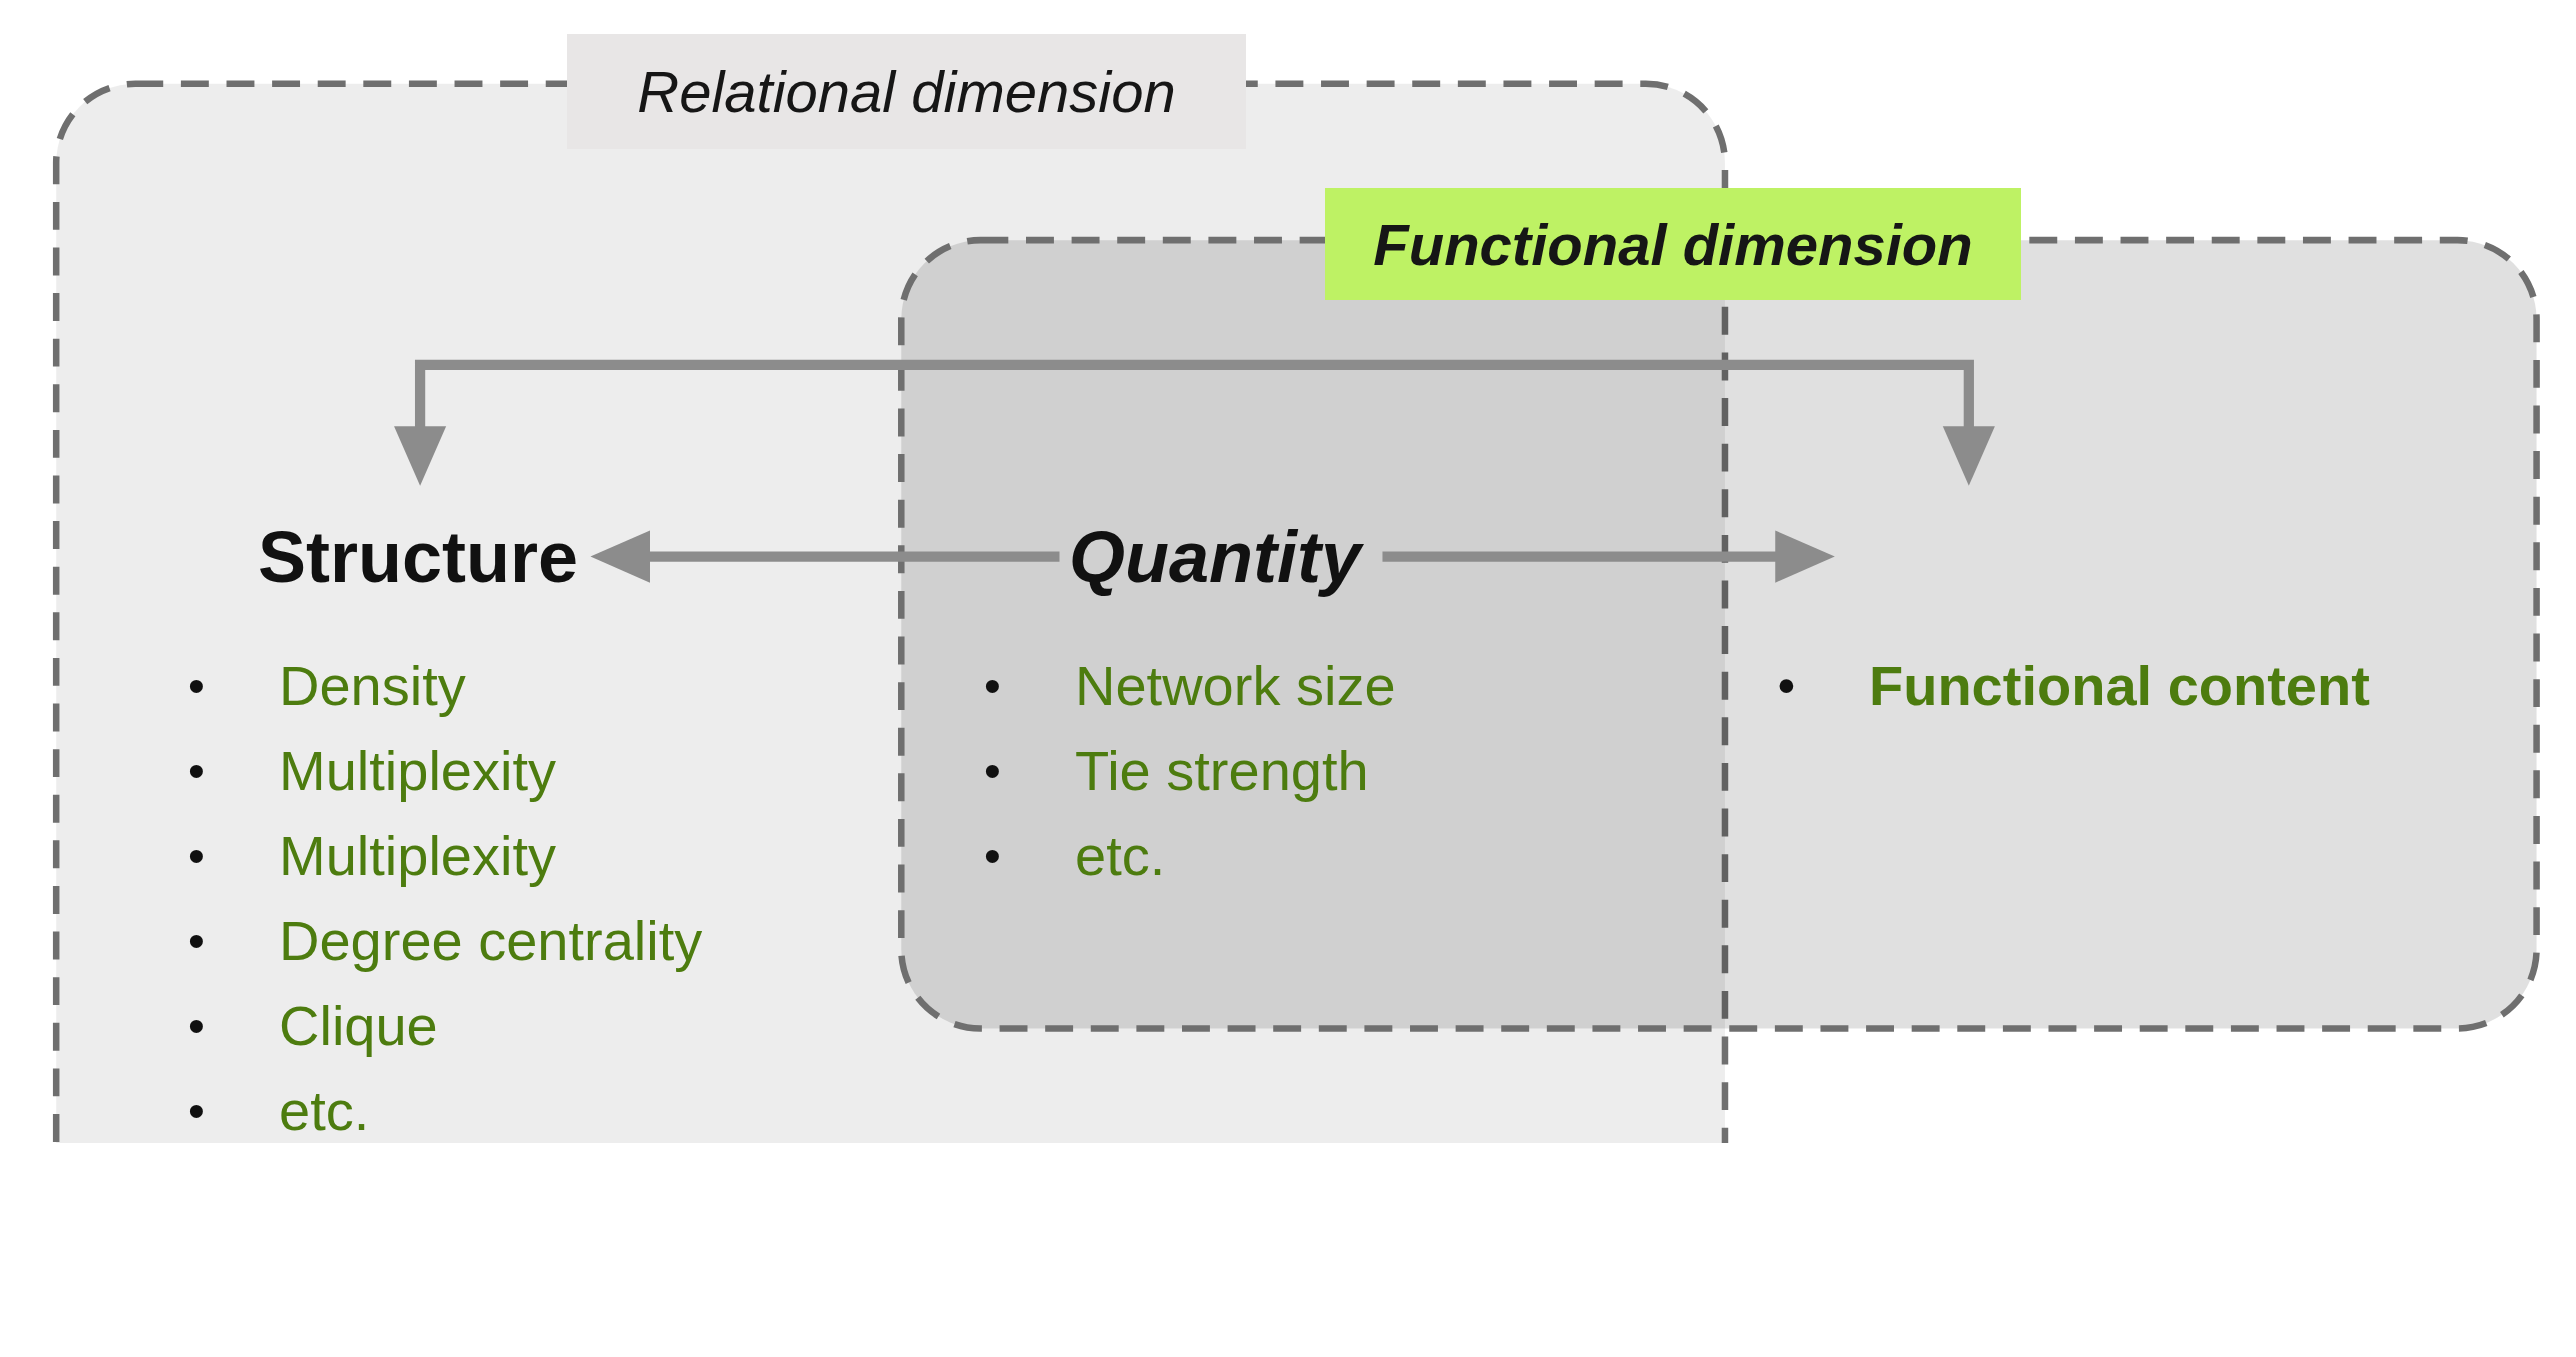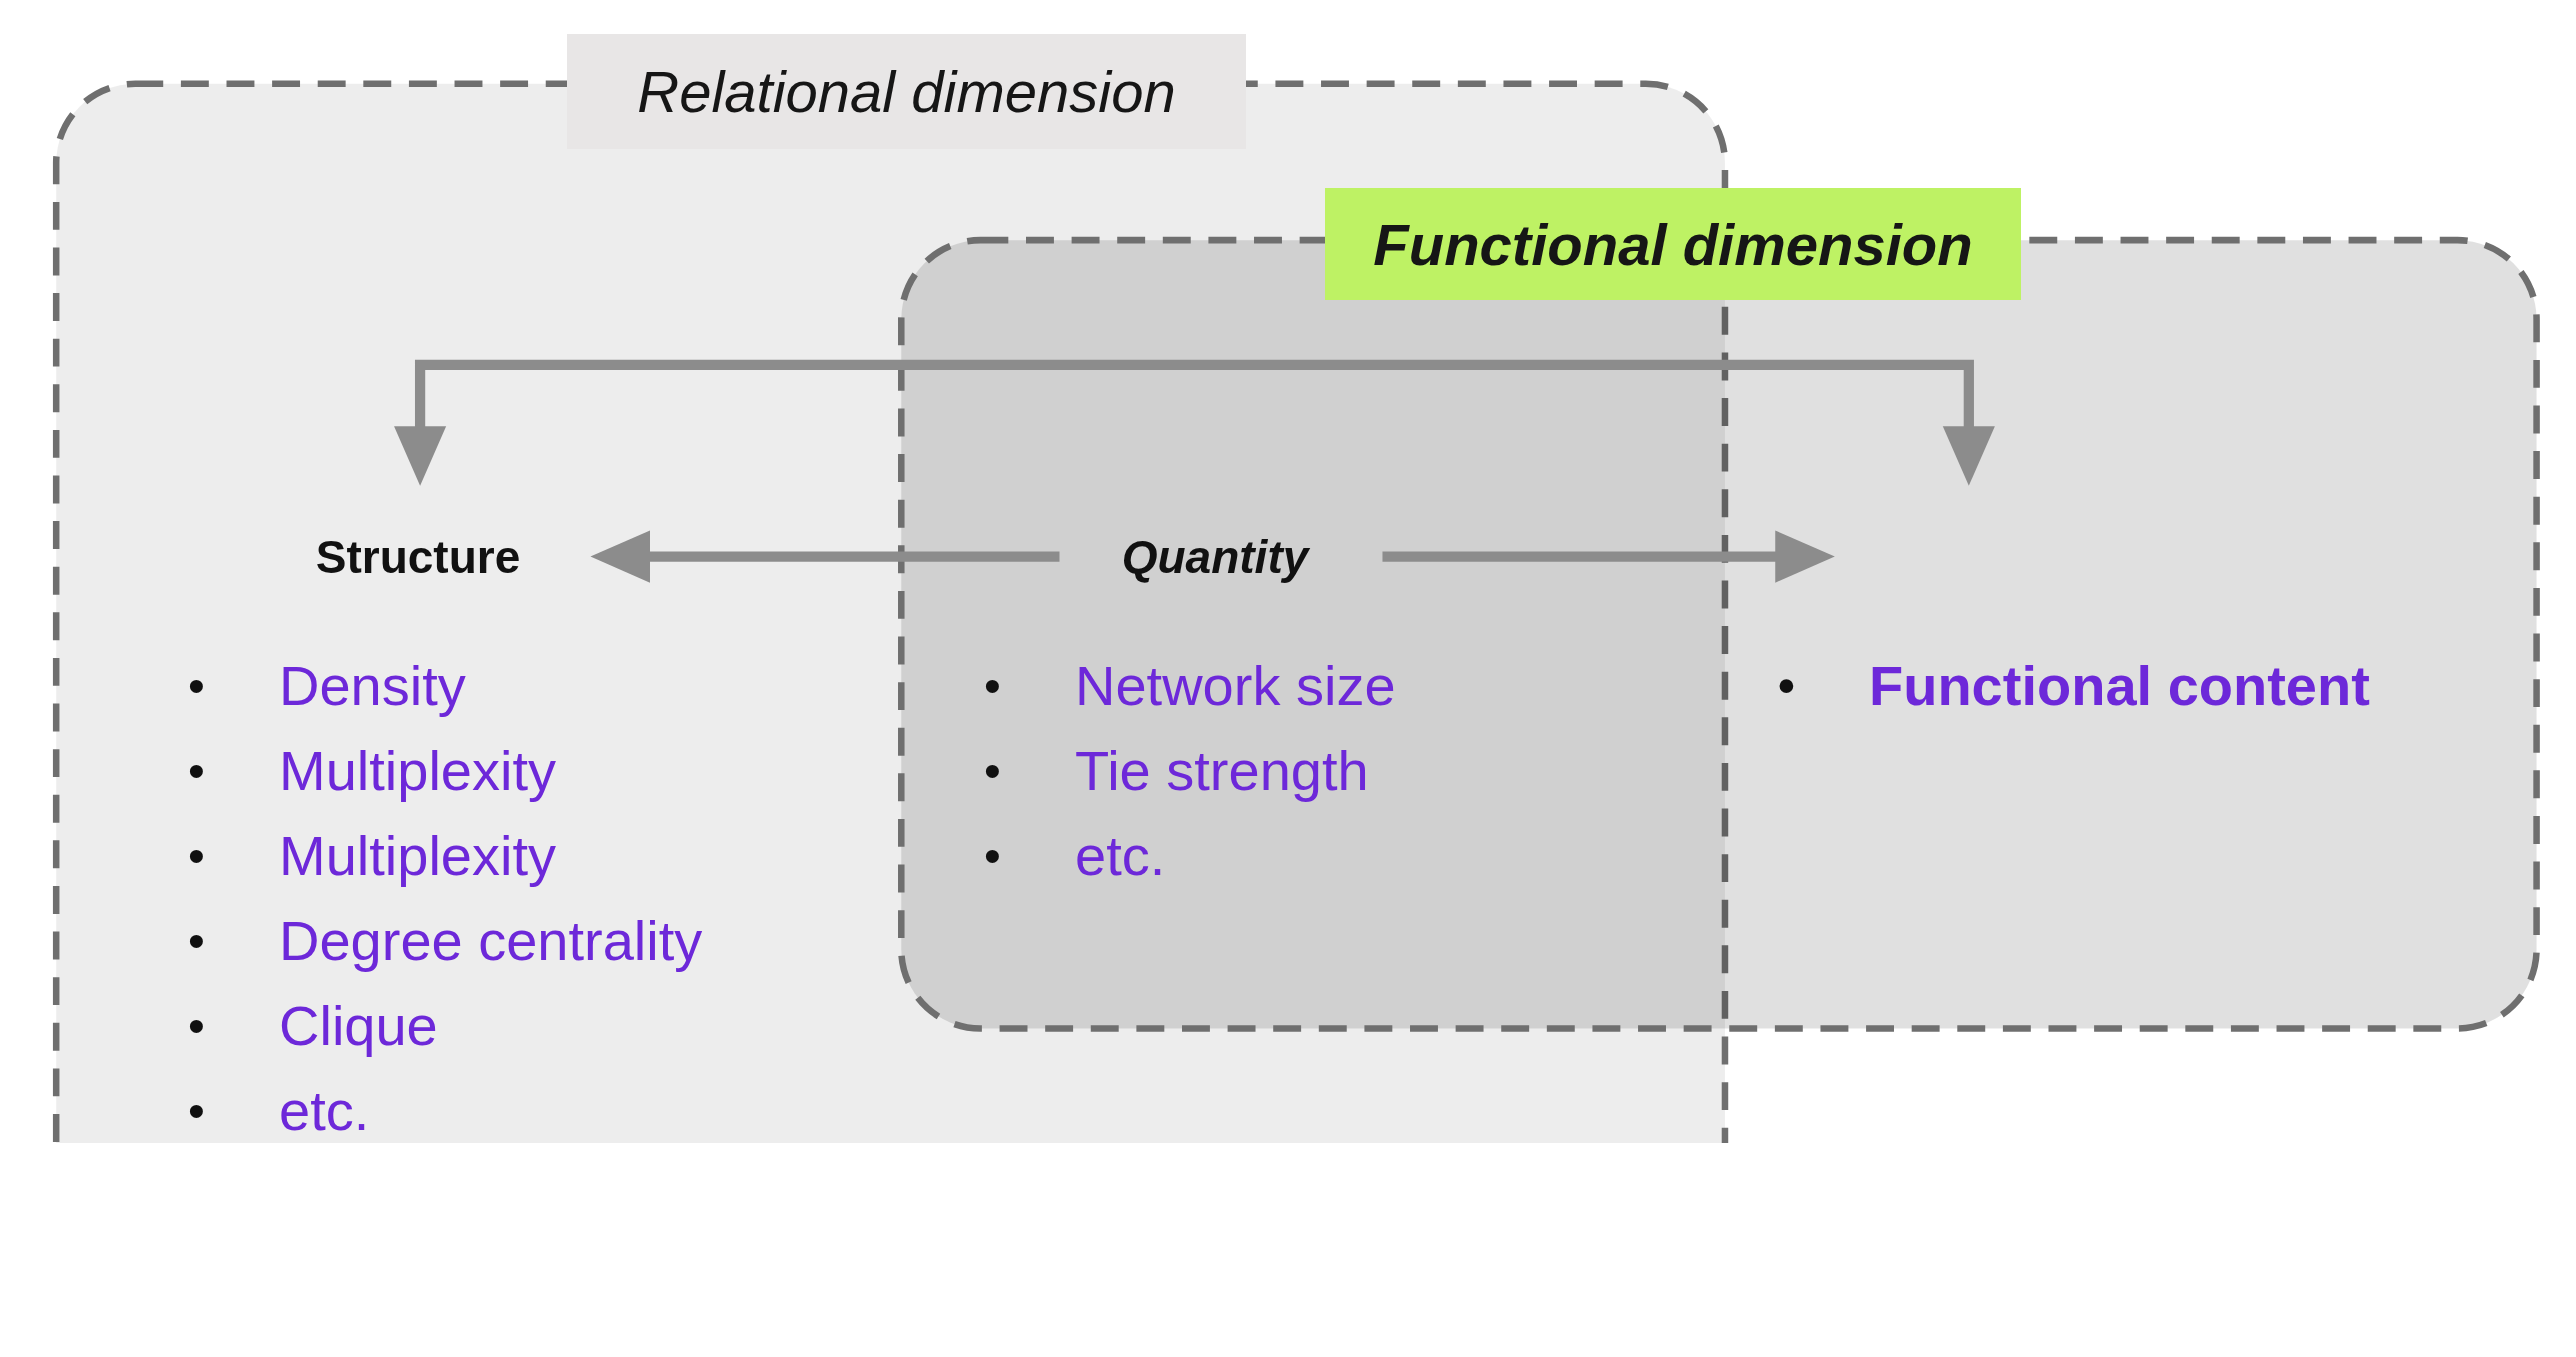--- a/index.html
+++ b/index.html
@@ -21,32 +21,32 @@
     display:flex;align-items:center;justify-content:center;
     font-style:italic;font-size:58px;color:#161616;
     letter-spacing:0px;white-space:nowrap;
   }
   .relational-label{left:567px;top:34px;width:679px;height:115px;background:#e8e6e6;}
   .functional-label{left:1325px;top:188px;width:696px;height:112px;background:#bef264;font-weight:bold;}
   .heading{
     position:absolute;z-index:4;margin:0;
     transform:translateX(-50%);
     top:521px;line-height:73px;
-    font-size:46px;font-weight:bold;color:#111111;white-space:nowrap;
+    font-size:72px;font-weight:bold;color:#111111;white-space:nowrap;
   }
   .heading.structure{left:418px;}
   .heading.quantity{left:1215px;font-style:italic;}
   .heading.quality{left:2009px;}
   .list{
     position:absolute;z-index:4;margin:0;padding:0;list-style:none;
     top:643px;
   }
   .list li{
     display:flex;align-items:center;height:85px;
-    font-size:56px;color:#6d28d9;white-space:nowrap;
+    font-size:56px;color:#4d7c0f;white-space:nowrap;
   }
   .list li::before{
     content:"\2022";
     width:104px;flex:0 0 104px;
     padding-left:13px;box-sizing:border-box;
     font-size:48px;color:#111111;
   }
   .structure-list{left:175px;}
   .quantity-list{left:971px;}
   .quality-list{left:1765px;font-weight:bold;}

